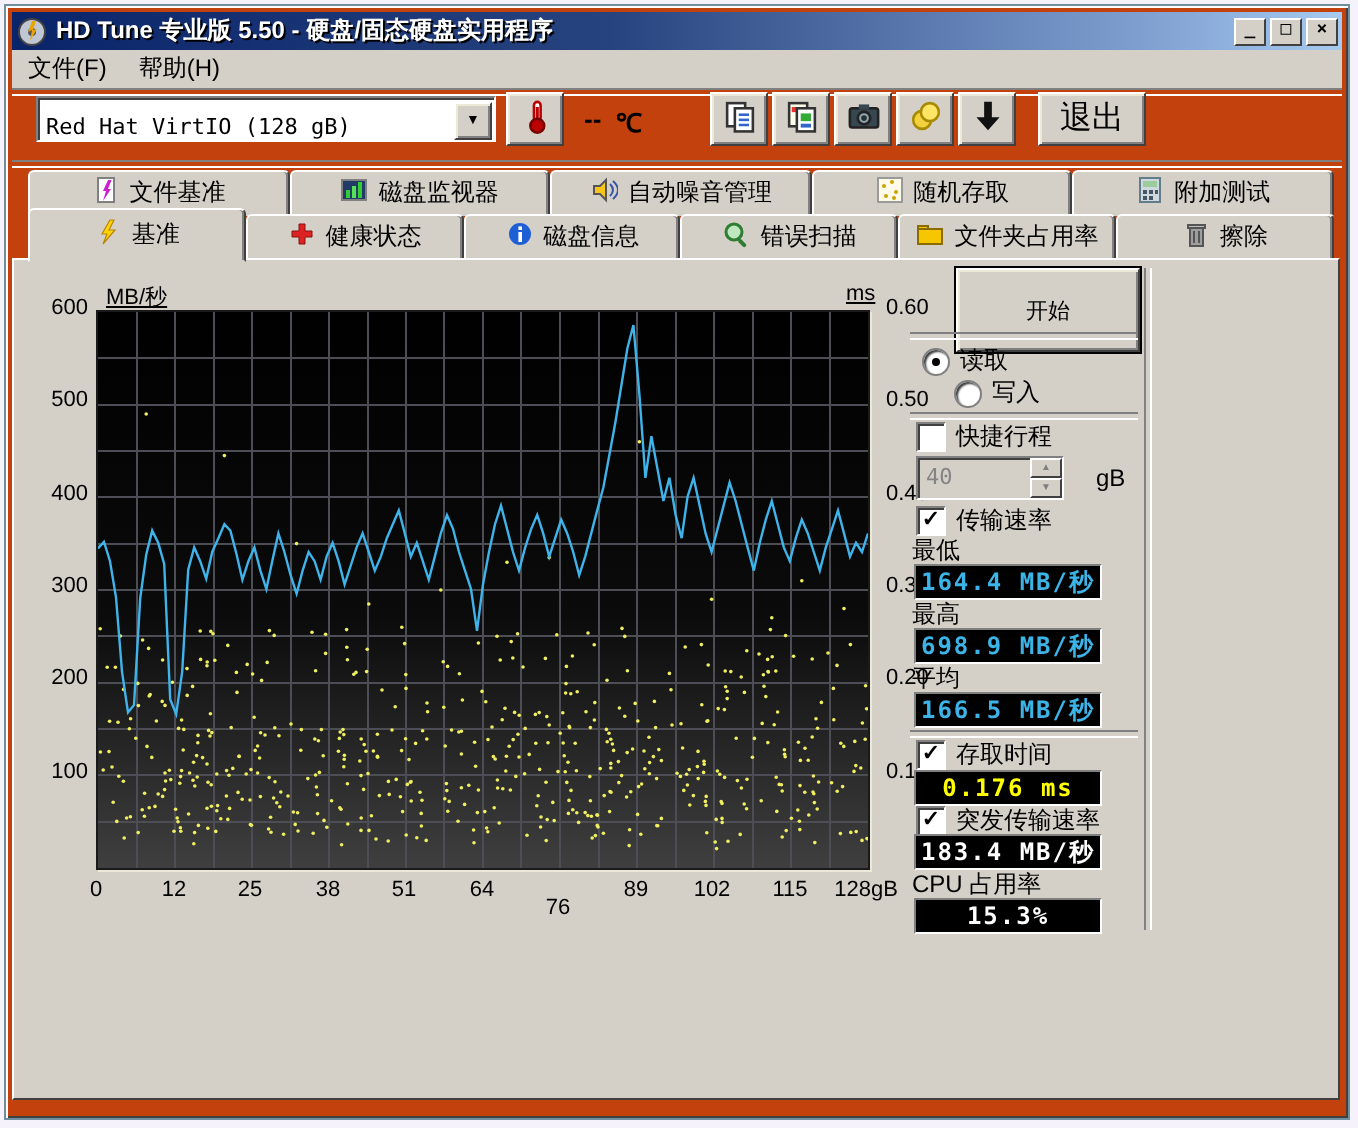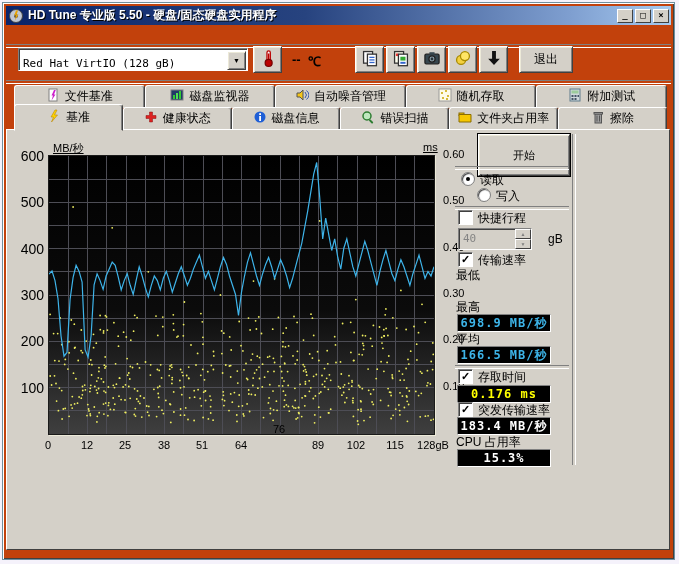--- a/index.html
+++ b/index.html
@@ -27,44 +27,44 @@
     box-shadow:inset 1px 1px 0 #ece9d8, inset -1px -1px 0 #808080;}
   .combo{position:absolute;left:15px;top:45px;width:228px;height:21px;background:#fff;
     border:1px solid;border-color:#808080 #fff #fff #808080;box-shadow:inset 1px 1px 0 #404040;
     display:flex;align-items:flex-end;}
   .combo .cval{flex:1;font:11px "DejaVu Sans Mono",monospace;padding-left:4px;white-space:nowrap;overflow:hidden;}
   .combo .cbtn{width:17px;height:17px;margin-right:1px;display:flex;align-items:center;justify-content:center;
     font-size:7px;color:#000;}
   .tbtn{position:absolute;top:43px;width:29px;height:27px;display:flex;align-items:center;justify-content:center;padding:0;}
   .tbtn svg{width:18px;height:18px;}
   .temp{position:absolute;top:49px;font-size:13px;font-weight:bold;color:#000;}
-  .exitbtn{position:absolute;top:43px;width:54px;height:27px;font-size:12px;color:#000;
+  .exitbtn{position:absolute;top:43px;width:54px;height:27px;font-size:16px;color:#000;
     display:flex;align-items:center;justify-content:center;}
   
   .tabrow{position:absolute;left:11px;right:7px;display:flex;}
   .tab{position:relative;height:21px;background:#d4d0c8;border:1px solid;border-color:#fff #404040 #d4d0c8 #fff;
     border-top-left-radius:3px;border-top-right-radius:3px;display:flex;align-items:center;justify-content:center;
     font-size:12px;color:#000;gap:5px;box-shadow:inset -1px 0 0 #808080;}
   .tab svg{width:14px;height:14px;}
   .tab.active{height:25px;margin-top:-3px;z-index:5;border-bottom:1px solid #d4d0c8;}
   
   .content{position:absolute;left:3px;top:126px;width:664px;height:421px;background:#d4d0c8;
     border:1px solid;border-color:#fff #404040 #404040 #fff;box-sizing:border-box;}
   .plot{position:absolute;left:45px;top:152px;width:385px;height:278px;border:1px solid #1a1a1a;
     box-shadow:1px 1px 0 #ece9d8;}
   .plot svg{display:block;}
   .axlabel{position:absolute;font-size:11px;color:#000;text-decoration:underline;}
-  .ytick{position:absolute;font-size:14px;color:#000;width:32px;text-align:right;}
+  .ytick{position:absolute;font-size:11px;color:#000;width:32px;text-align:right;}
   .ytick2{position:absolute;font-size:11px;color:#000;text-align:left;}
   .xtick{position:absolute;font-size:11px;color:#000;transform:translateX(-50%);white-space:nowrap;}
   
   .startbtn{position:absolute;left:475px;top:131px;width:92px;height:42px;font-size:11px;color:#000;
     display:flex;align-items:center;justify-content:center;outline:1px solid #000;text-align:center;}
   .groove{position:absolute;height:2px;border-top:1px solid #808080;border-bottom:1px solid #fff;}
-  .ctl{position:absolute;display:flex;gap:5px;font-size:12px;color:#000;}
+  .ctl{position:absolute;display:flex;align-items:center;gap:5px;font-size:12px;color:#000;}
   .chk{width:13px;height:13px;background:#fff;border:1px solid;border-color:#808080 #fff #fff #808080;
     box-shadow:inset 1px 1px 0 #404040;display:flex;align-items:center;justify-content:center;
     font-size:11px;font-weight:bold;color:#000;line-height:1;}
   .rad{width:12px;height:12px;border-radius:50%;background:#fff;border:1px solid #808080;
     box-shadow:inset 1px 1px 1px #404040;display:flex;align-items:center;justify-content:center;}
   .rad .dot{width:4px;height:4px;border-radius:50%;background:#000;}
   .lbl{position:absolute;font-size:12px;color:#000;}
   .lcd{position:absolute;left:454px;width:92px;height:16px;background:#000;
     border:1px solid;border-color:#808080 #fff #fff #808080;
     font:bold 12px "DejaVu Sans Mono",monospace;letter-spacing:1px;
@@ -92,20 +92,24 @@
         </svg></span>
     <span class="title">HD Tune 专业版 5.50 - 硬盘/固态硬盘实用程序</span>
     <span class="winbtns">
       <button class="winbtn">_</button>
       <button class="winbtn">□</button>
       <button class="winbtn">×</button>
     </span>
   </div>
 
   
+  <div class="menubar">
+    <span class="menuitem">文件(F)</span>
+    <span class="menuitem">帮助(H)</span>
+  </div>
   <div class="toolbar-sep" style="top:41px"></div>
 
   
   <div class="combo">
     <span class="cval">Red Hat VirtIO (128 gB)</span>
     <span class="cbtn btn3d">▼</span>
   </div>
   <button class="tbtn btn3d" style="left:250px">
     <span id="thermicon"><svg width="16" height="16" viewBox="0 0 14 14">
           <rect x="6.2" y="1.5" width="2.6" height="7.5" rx="1.3" fill="#fff" stroke="#bb0000"></rect>
@@ -864,21 +868,21 @@
       <div class="ytick2" style="left: 440px; top: 238px;">0.40</div>
       <div class="ytick2" style="left: 440px; top: 284px;">0.30</div>
       <div class="ytick2" style="left: 440px; top: 330px;">0.20</div>
       <div class="ytick2" style="left: 440px; top: 377px;">0.10</div>
       <div class="xtick" style="left: 45px; top: 436px;">0</div>
       <div class="xtick" style="left: 84px; top: 436px;">12</div>
       <div class="xtick" style="left: 122px; top: 436px;">25</div>
       <div class="xtick" style="left: 161px; top: 436px;">38</div>
       <div class="xtick" style="left: 199px; top: 436px;">51</div>
       <div class="xtick" style="left: 238px; top: 436px;">64</div>
-      <div class="xtick" style="left: 276px; top: 420px;">76</div>
+      <div class="xtick" style="left: 276px; top: 445px;">76</div>
       <div class="xtick" style="left: 315px; top: 436px;">89</div>
       <div class="xtick" style="left: 353px; top: 436px;">102</div>
       <div class="xtick" style="left: 392px; top: 436px;">115</div>
       <div class="xtick" style="left: 430px; top: 436px;">128gB</div>
     </div>
 
   
   <button class="startbtn btn3d">开始</button>
   <div class="groove" style="left:452px;top:163px;width:114px"></div>
 
@@ -906,20 +910,21 @@
     </span>
   </div>
   <span class="lbl" style="left:545px;top:229px">gB</span>
 
   <div class="ctl" style="left:455px;top:249px">
     <span class="chk">✓</span>
     <span>传输速率</span>
   </div>
 
   <span class="lbl" style="left:453px;top:264px">最低</span>
+  <div class="lcd" style="top:279px;color:#3db4e8">164.4 MB/秒</div>
   <span class="lbl" style="left:453px;top:296px">最高</span>
   <div class="lcd" style="top:311px;color:#3db4e8">698.9 MB/秒</div>
   <span class="lbl" style="left:453px;top:328px">平均</span>
   <div class="lcd" style="top:343px;color:#3db4e8">166.5 MB/秒</div>
 
   <div class="groove" style="left:452px;top:362px;width:114px"></div>
 
   <div class="ctl" style="left:455px;top:366px">
     <span class="chk">✓</span>
     <span>存取时间</span>

